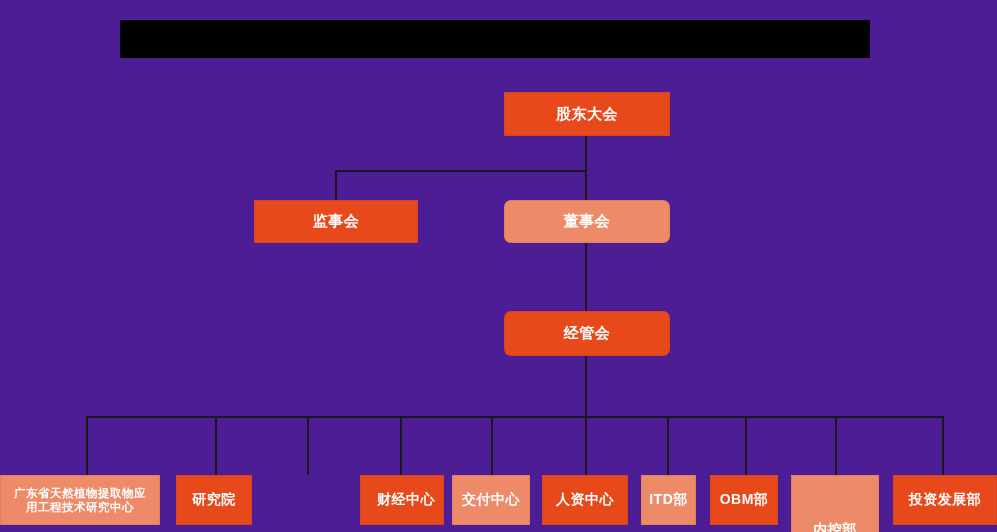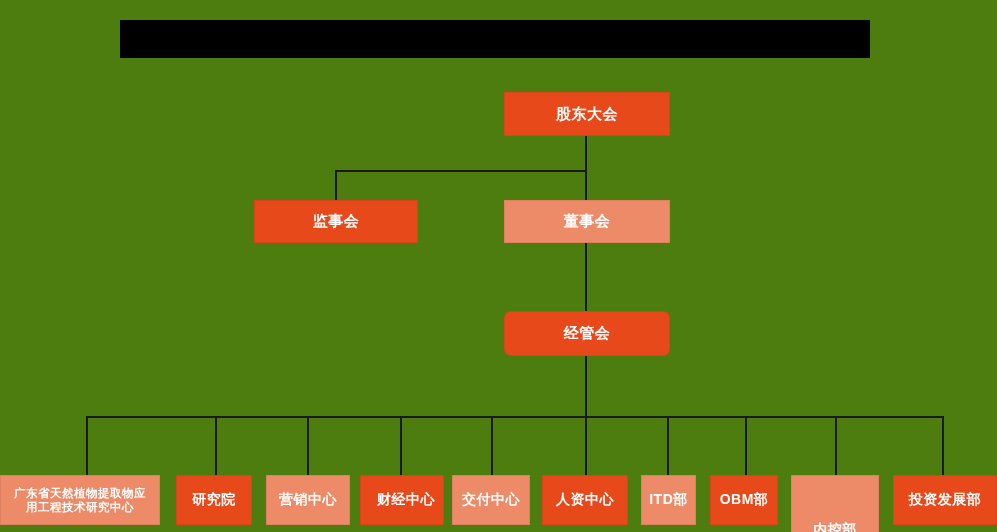--- a/index.html
+++ b/index.html
@@ -4,21 +4,21 @@
 <style>
   html, body {
     margin: 0;
     padding: 0;
     background: #ffffff;
   }
   #canvas {
     position: relative;
     width: 997px;
     height: 532px;
-    background: #4d7c0f;
+    background: #4c1d95;
     font-family: "Liberation Sans", "DejaVu Sans", sans-serif;
     overflow: hidden;
   }
   .redaction-bar {
     position: absolute;
     background: #000000;
   }
   .node {
     position: absolute;
     box-sizing: border-box;
@@ -46,21 +46,21 @@
     position: absolute;
     background: #1a1a1a;
   }
   .v { width: 2px; }
   .h { height: 2px; }
 
   
   #n-shareholders { left: 504px; top: 92px;  width: 166px; height: 44px; font-size: 15px; }
   
   #n-supervisors  { left: 254px; top: 200px; width: 164px; height: 43px; font-size: 15px; }
-  #n-directors    { left: 504px; top: 200px; width: 166px; height: 43px; font-size: 15px; }
+  #n-directors    { left: 504px; top: 200px; width: 166px; height: 43px; font-size: 15px; border-radius: 7px; }
   
   #n-management   { left: 504px; top: 311px; width: 166px; height: 45px; font-size: 15px; border-radius: 7px; }
   
   #d-0  { left: 0px;   top: 475px; width: 160px; height: 50px; font-size: 11.5px; justify-content: flex-end; }
   #d-1  { left: 176px; top: 475px; width: 76px;  height: 50px; font-size: 14px; }
   #d-2  { left: 266px; top: 475px; width: 84px;  height: 50px; font-size: 14px; }
   #d-3  { left: 360px; top: 475px; width: 84px;  height: 50px; font-size: 14px; padding-left: 8px; }
   #d-4  { left: 452px; top: 475px; width: 78px;  height: 50px; font-size: 14px; }
   #d-5  { left: 542px; top: 475px; width: 86px;  height: 50px; font-size: 14px; }
   #d-6  { left: 641px; top: 475px; width: 55px;  height: 50px; font-size: 14px; }
@@ -120,23 +120,20 @@
     <span class="node-label">
       <span>广东省天然植物提取物应</span><br>
       <span>用工程技术研究中心</span>
     </span>
   </div>
 
   <div id="d-1" class="node deep">
     <span class="node-label">研究院</span>
   </div>
 
-  <div id="d-2" class="node light">
-    <span class="node-label">营销中心</span>
-  </div>
 
   <div id="d-3" class="node deep">
     <span class="node-label">财经中心</span>
   </div>
 
   <div id="d-4" class="node light">
     <span class="node-label">交付中心</span>
   </div>
 
   <div id="d-6" class="node light">

